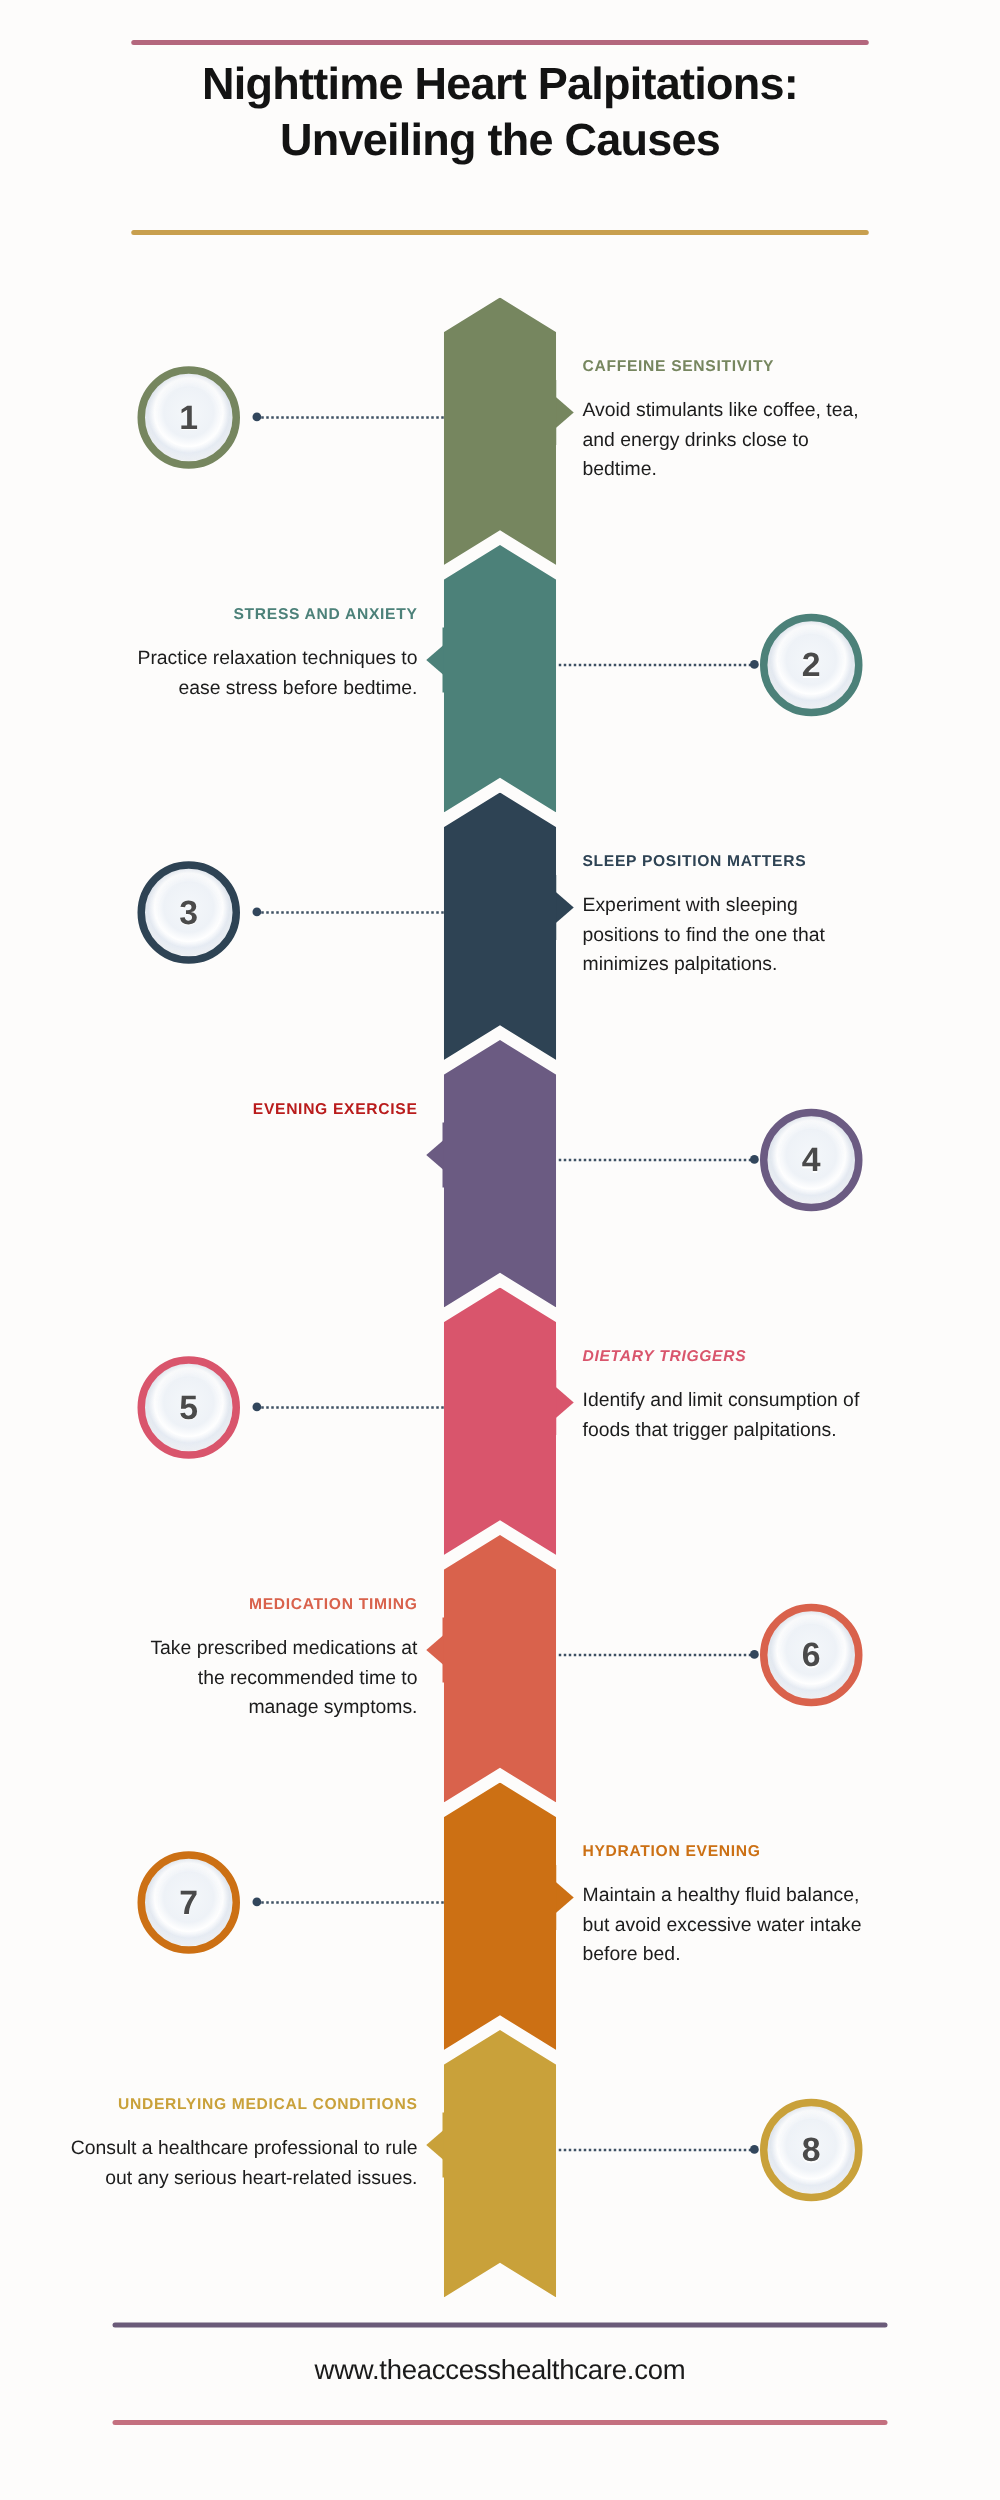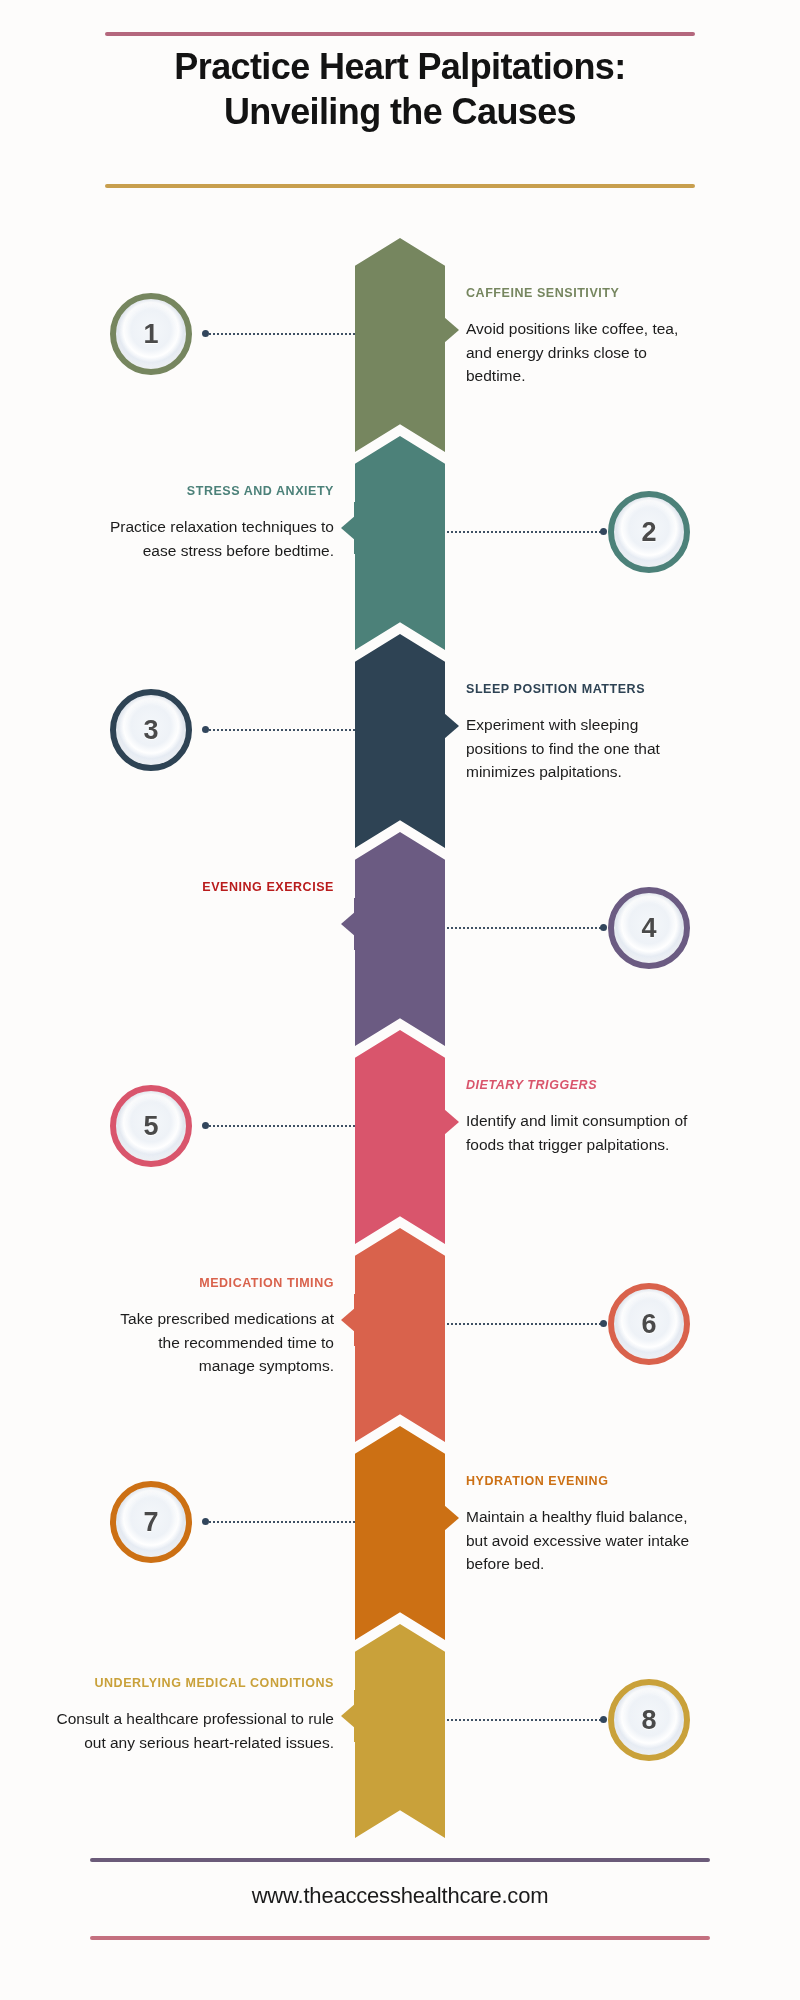--- a/index.html
+++ b/index.html
@@ -157,21 +157,21 @@
   }
 </style>
 </head>
 <body>
 
 <div id="page">
 
   <div id="header">
     <div class="rule" id="rule-top" style="background: rgb(180, 103, 125);"></div>
     <div id="title">
-      <span>Practice Heart Palpitations:</span><br>
+      <span>Nighttime Heart Palpitations:</span><br>
       <span>Unveiling the Causes</span>
     </div>
     <div class="rule" id="rule-bot" style="background: rgb(200, 159, 78);"></div>
   </div>
 
   <div id="ribbon">
       <div class="chev" style="top: 0px; height: 214px; background: rgb(118, 134, 95); z-index: 20;"></div>
       <div class="chev" style="top: 198px; height: 214px; background: rgb(76, 129, 121); z-index: 19;"></div>
       <div class="chev" style="top: 396px; height: 214px; background: rgb(46, 67, 84); z-index: 18;"></div>
       <div class="chev" style="top: 594px; height: 214px; background: rgb(107, 91, 130); z-index: 17;"></div>
@@ -185,21 +185,21 @@
       <div class="row" style="top: 238px;">
         <div class="medal left" style="color: rgb(118, 134, 95); top: 55px;">
           <span class="medal-num">1</span>
         </div>
         <div class="dots" style="top: 95px; left: 205px; width: 150px;"></div>
         <div class="dotend" style="top: 92px; left: 202px;"></div>
         <div class="stub right" style="top: 66px; background: rgb(118, 134, 95);"></div>
         <div class="ptr right" style="top: 79px; color: rgb(118, 134, 95);"></div>
         <div class="txt right" style="top: 48px;">
           <div class="head" style="color: rgb(118, 134, 95);">CAFFEINE SENSITIVITY</div>
-          <div class="body">Avoid positions like coffee, tea, and energy drinks close to bedtime.</div>
+          <div class="body">Avoid stimulants like coffee, tea, and energy drinks close to bedtime.</div>
         </div>
       </div>
       <div class="row" style="top: 436px;">
         <div class="medal right" style="color: rgb(76, 129, 121); top: 55px;">
           <span class="medal-num">2</span>
         </div>
         <div class="dots" style="top: 95px; left: 447px; width: 158px;"></div>
         <div class="dotend" style="top: 92px; left: 600px;"></div>
         <div class="stub left" style="top: 66px; background: rgb(76, 129, 121);"></div>
         <div class="ptr left" style="top: 79px; color: rgb(76, 129, 121);"></div>

